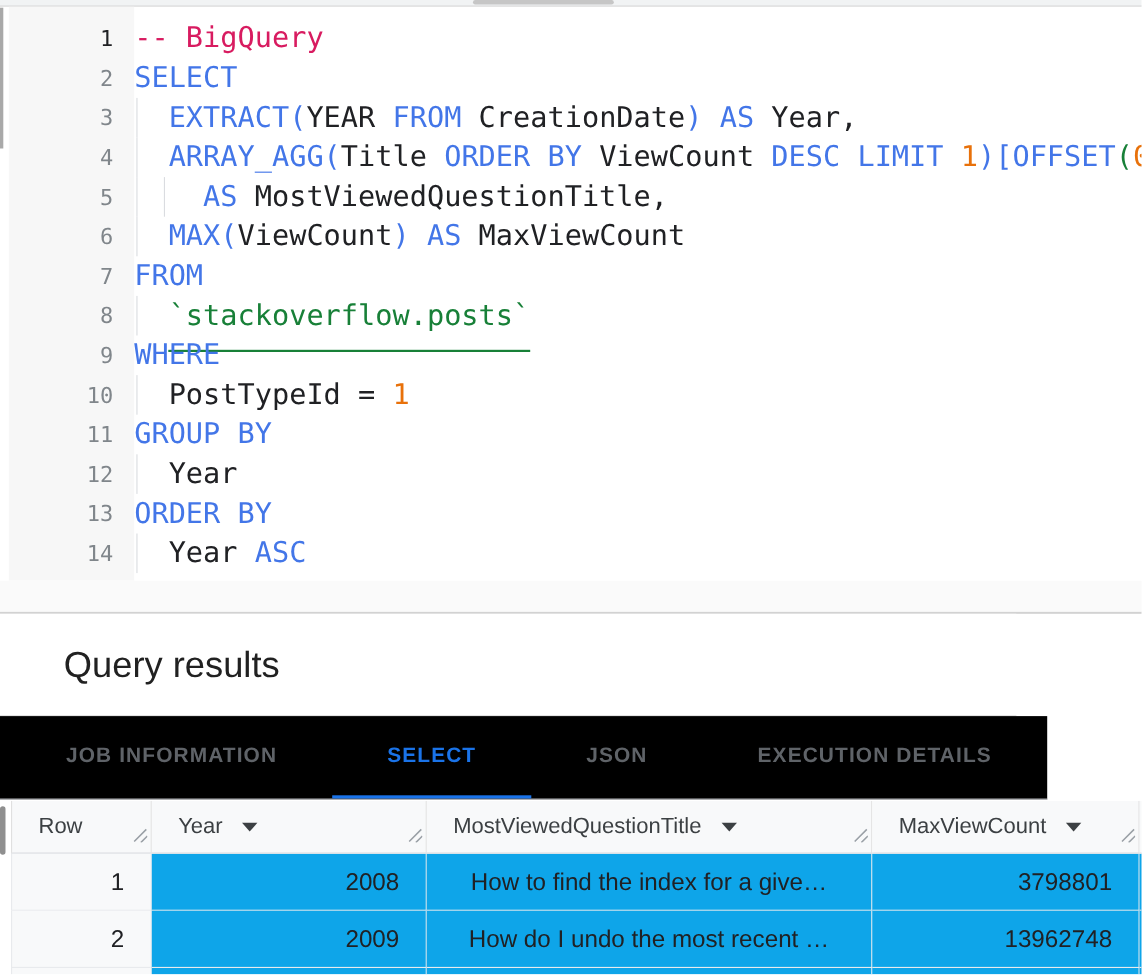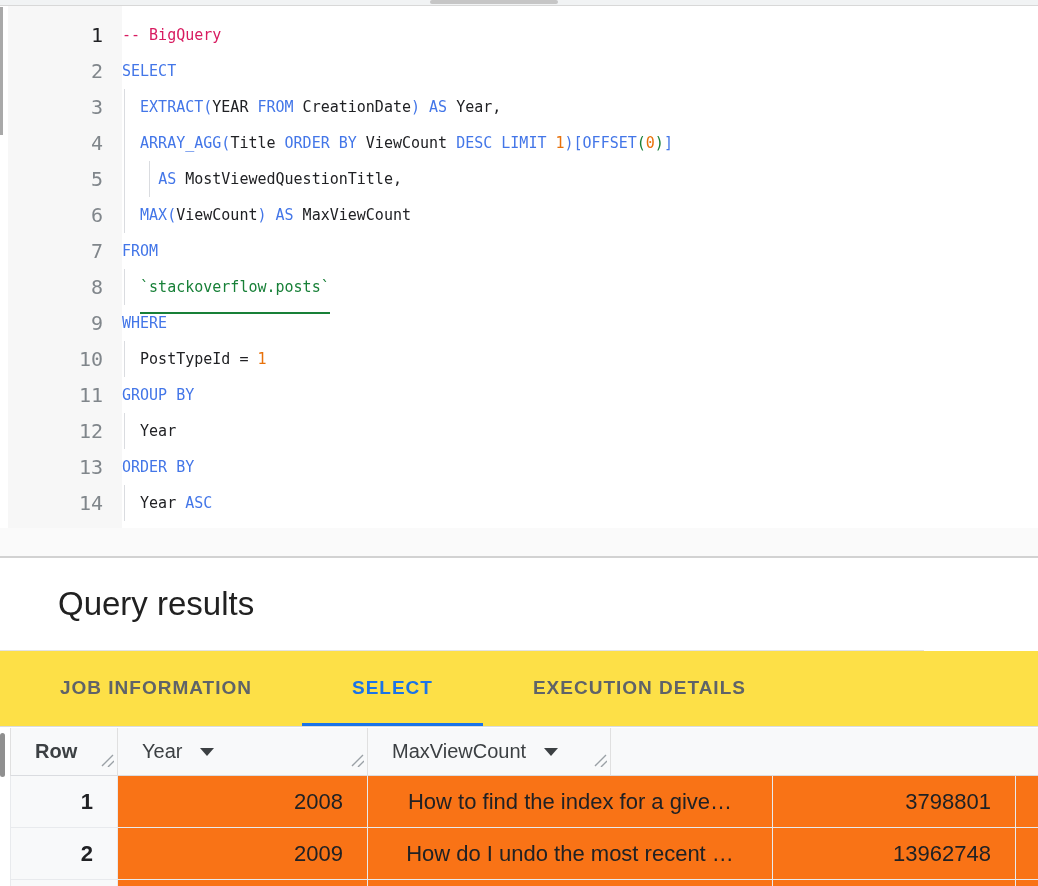--- a/index.html
+++ b/index.html
@@ -13,38 +13,38 @@
        border-bottom:1px solid #d8d8d8;}
   .hsb .thumb{position:absolute;left:430px;top:0;width:128px;height:4px;background:#c6c6c6;border-radius:2px;}
   .editor-vthumb{position:absolute;left:0;top:7px;width:3px;height:128px;background:#a9a9a9;}
   .editor-body{position:absolute;left:0;top:6px;width:1038px;height:522px;overflow:hidden;}
   .gutter{position:absolute;left:8px;top:0;width:114px;height:522px;background:#f7f7f7;
           box-sizing:border-box;padding:11px 19px 0 0;text-align:right;
           font-family:"DejaVu Sans Mono",monospace;font-size:20px;color:#80868b;}
   .gutter .ln{height:36px;line-height:36px;}
   .gutter .ln.active{color:#202124;}
   .code{position:absolute;left:122px;top:0;right:0;height:522px;padding-top:11px;
-        font-family:"DejaVu Sans Mono",monospace;font-size:15px;white-space:pre;}
+        font-family:"DejaVu Sans Mono",monospace;font-size:26px;white-space:pre;}
   .code-line{position:relative;height:36px;line-height:36px;}
   .guide{position:absolute;top:0;bottom:0;width:0;border-left:1px solid #dadce0;}
   .tk-p{color:#202124;}
   .tk-k{color:var(--kw);}
   .tk-c{color:var(--comment);}
   .tk-n{color:var(--num);}
   .tk-g{color:var(--green);}
   .tk-t{color:var(--green);border-bottom:2px solid var(--green);padding-bottom:16px;}
   .editor-footer{position:absolute;left:0;top:528px;width:1038px;height:28px;background:#fafafa;}
 
   
   .results-header{position:absolute;left:0;top:558px;width:924px;height:92px;background:#fff;
                   border-bottom:1px solid #e3e3e3;display:flex;align-items:center;}
   .results-header h1{margin:0 0 0 58px;font-size:33px;font-weight:400;color:#212121;letter-spacing:0;}
 
   
-  .tabs{position:absolute;left:0;top:651px;width:1038px;height:76px;background:#fde047;
+  .tabs{position:absolute;left:0;top:651px;width:952px;height:76px;background:#000000;
         border-bottom:1px solid #dadce0;display:flex;padding-left:10px;box-sizing:border-box;
         overflow:hidden;white-space:nowrap;}
   .tab{flex:0 0 auto;height:76px;line-height:74px;padding:0 50px;box-sizing:border-box;
        font-size:19px;font-weight:700;letter-spacing:1px;color:#5f6368;cursor:pointer;
        border-bottom:4px solid transparent;}
   .tab.active{color:var(--accent);border-bottom-color:var(--accent);}
 
   
   .table-wrap{position:absolute;left:0;top:728px;width:1038px;bottom:0;overflow:hidden;background:#fff;}
   .results-vthumb{position:absolute;left:0;top:5px;width:5px;height:44px;background:#8f8f8f;border-radius:3px;}
@@ -53,26 +53,26 @@
   .hcell{position:relative;display:flex;align-items:center;box-sizing:border-box;
          background:#f8f9fa;border-bottom:1px solid #dadce0;border-right:1px solid #e0e0e0;
          font-size:20px;font-weight:500;color:#3c4043;padding:0 24px;}
   .hrow .first{border-left:1px solid #e0e0e0;}
   .sort-arrow{width:0;height:0;margin-left:18px;border-left:7px solid transparent;
               border-right:7px solid transparent;border-top:8px solid #3c4043;}
   .handle{position:absolute;right:3px;bottom:3px;}
   .drow{display:flex;height:52px;}
   .dcell{box-sizing:border-box;border-bottom:1px solid #e8eaed;border-right:1px solid #e8eaed;
          font-size:22px;color:#202124;line-height:51px;padding:0 24px;overflow:hidden;
-         white-space:nowrap;background:#f97316;}
+         white-space:nowrap;background:#0ea5e9;}
   .drow .first{border-left:1px solid #e8eaed;}
   .rownum{background:#f8f9fa;}
   .al-r{text-align:right;}
   .al-l{text-align:center;}
-  .c0{width:108px;flex:0 0 auto;font-weight:bold;}
+  .c0{width:128px;flex:0 0 auto;}
   .c1{width:250px;flex:0 0 auto;}
   .c2{width:405px;flex:0 0 auto;}
   .c3{width:243px;flex:0 0 auto;}
   .cstub{flex:1 1 auto;border-right:none;}
 </style>
 </head>
 <body>
 
 <div class="page" style="--kw: #4376e8; --comment: #d81b60; --num: #e8710a; --green: #188038; --accent: #1a73e8;">
 
@@ -103,35 +103,43 @@
     <div class="editor-vthumb"></div>
   </div>
 
   <div class="results-header">
     <h1>Query results</h1>
   </div>
 
   <div class="tabs">
       <div class="tab">JOB INFORMATION</div>
       <div class="tab active">SELECT</div>
+      <div class="tab">JSON</div>
       <div class="tab">EXECUTION DETAILS</div>
     </div>
 
   <div class="table-wrap">
     <div class="results-vthumb"></div>
     <div class="grid">
         <div class="hrow">
           <div class="hcell c0 first">
             <span>Row</span>
             <span class="handle"><svg width="13" height="13" viewBox="0 0 13 13">
                 <path d="M1 12 L12 1 M7 13 L13 7" stroke="#9aa0a6" stroke-width="1.4" fill="none"></path>
               </svg></span>
           </div>
           <div class="hcell c1">
             <span>Year</span>
+            <span class="sort-arrow"></span>
+            <span class="handle"><svg width="13" height="13" viewBox="0 0 13 13">
+                <path d="M1 12 L12 1 M7 13 L13 7" stroke="#9aa0a6" stroke-width="1.4" fill="none"></path>
+              </svg></span>
+          </div>
+          <div class="hcell c2">
+            <span>MostViewedQuestionTitle</span>
             <span class="sort-arrow"></span>
             <span class="handle"><svg width="13" height="13" viewBox="0 0 13 13">
                 <path d="M1 12 L12 1 M7 13 L13 7" stroke="#9aa0a6" stroke-width="1.4" fill="none"></path>
               </svg></span>
           </div>
           <div class="hcell c3">
             <span>MaxViewCount</span>
             <span class="sort-arrow"></span>
             <span class="handle"><svg width="13" height="13" viewBox="0 0 13 13">
                 <path d="M1 12 L12 1 M7 13 L13 7" stroke="#9aa0a6" stroke-width="1.4" fill="none"></path>

